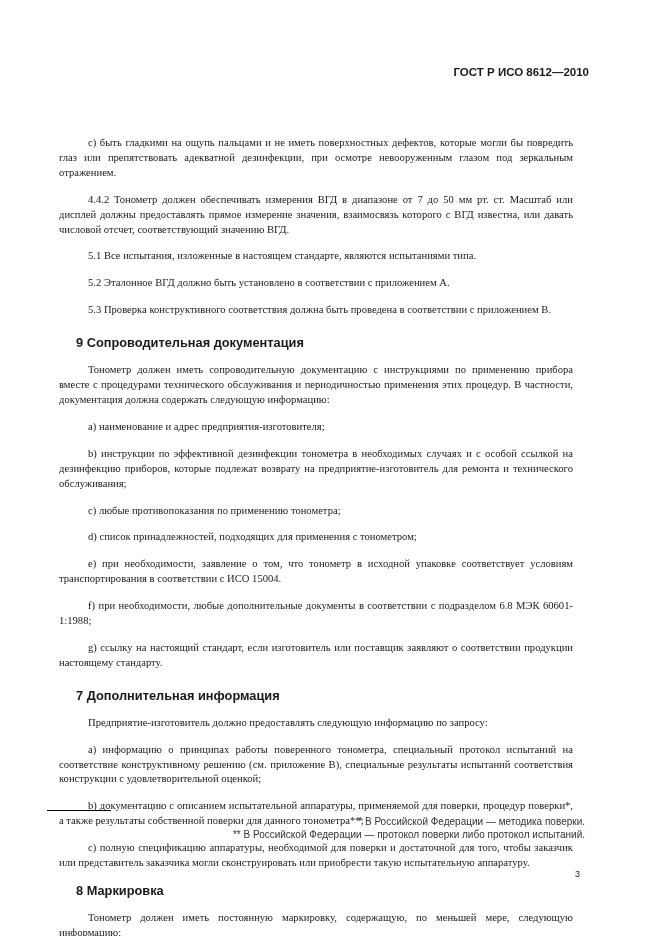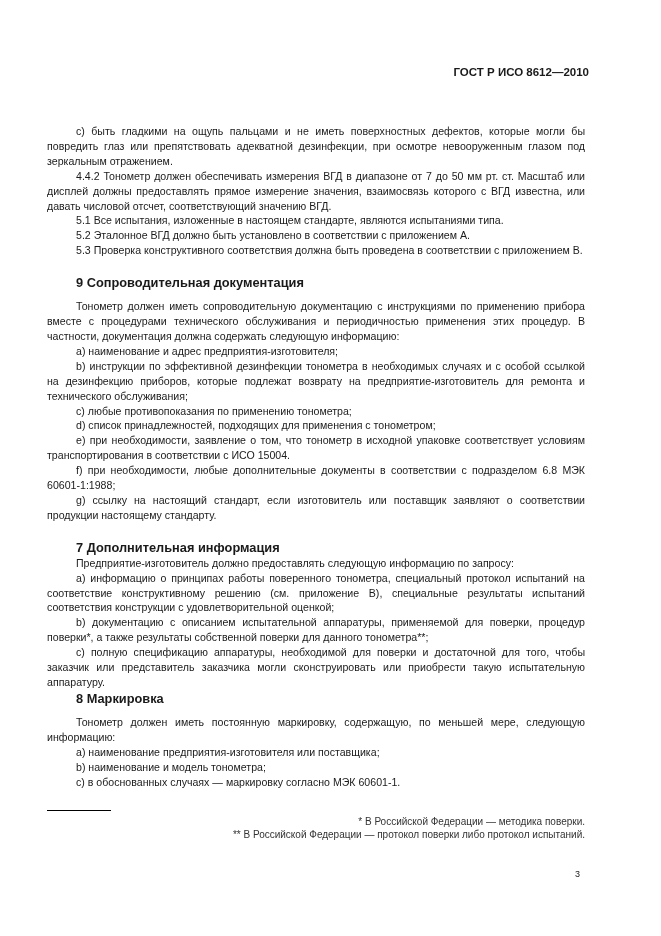--- a/index.html
+++ b/index.html
@@ -1,20 +1,20 @@
 <!DOCTYPE html>
 <html><head>
   <meta charset="utf-8">
   <style>
     html, body { margin: 0; padding: 0; background: #ffffff; }
     body { width: 661px; height: 936px; position: relative; overflow: hidden;
            font-family: "Liberation Sans", sans-serif; color: #1a1a1a; }
     .header { position: absolute; top: 66px; right: 72px; font-size: 11.5px; font-weight: bold; }
     .content { position: absolute; left: 47px; top: 124px; width: 538px; font-size: 10.6px; line-height: 14.9px; }
-    p { margin: 0; text-align: justify; }
+    p { margin: 12px; text-align: justify; font-family: Liberation Serif, serif; }
     .ind { text-indent: 29px; }
     h2 { font-size: 12.8px; font-weight: bold; margin: 0; padding-left: 29px; line-height: 16px; }
     .footnotes { position: absolute; left: 47px; top: 810px; width: 538px; font-size: 10px; line-height: 13px; color: #333; text-align: right; }
     .rule { width: 64px; border-top: 1px solid #000; margin-bottom: 4px; }
     .fn { padding-left: 24px; }
     .pagenum { position: absolute; top: 869px; left: 575px; font-size: 9px; }
   </style>
 </head>
 <body>
 

